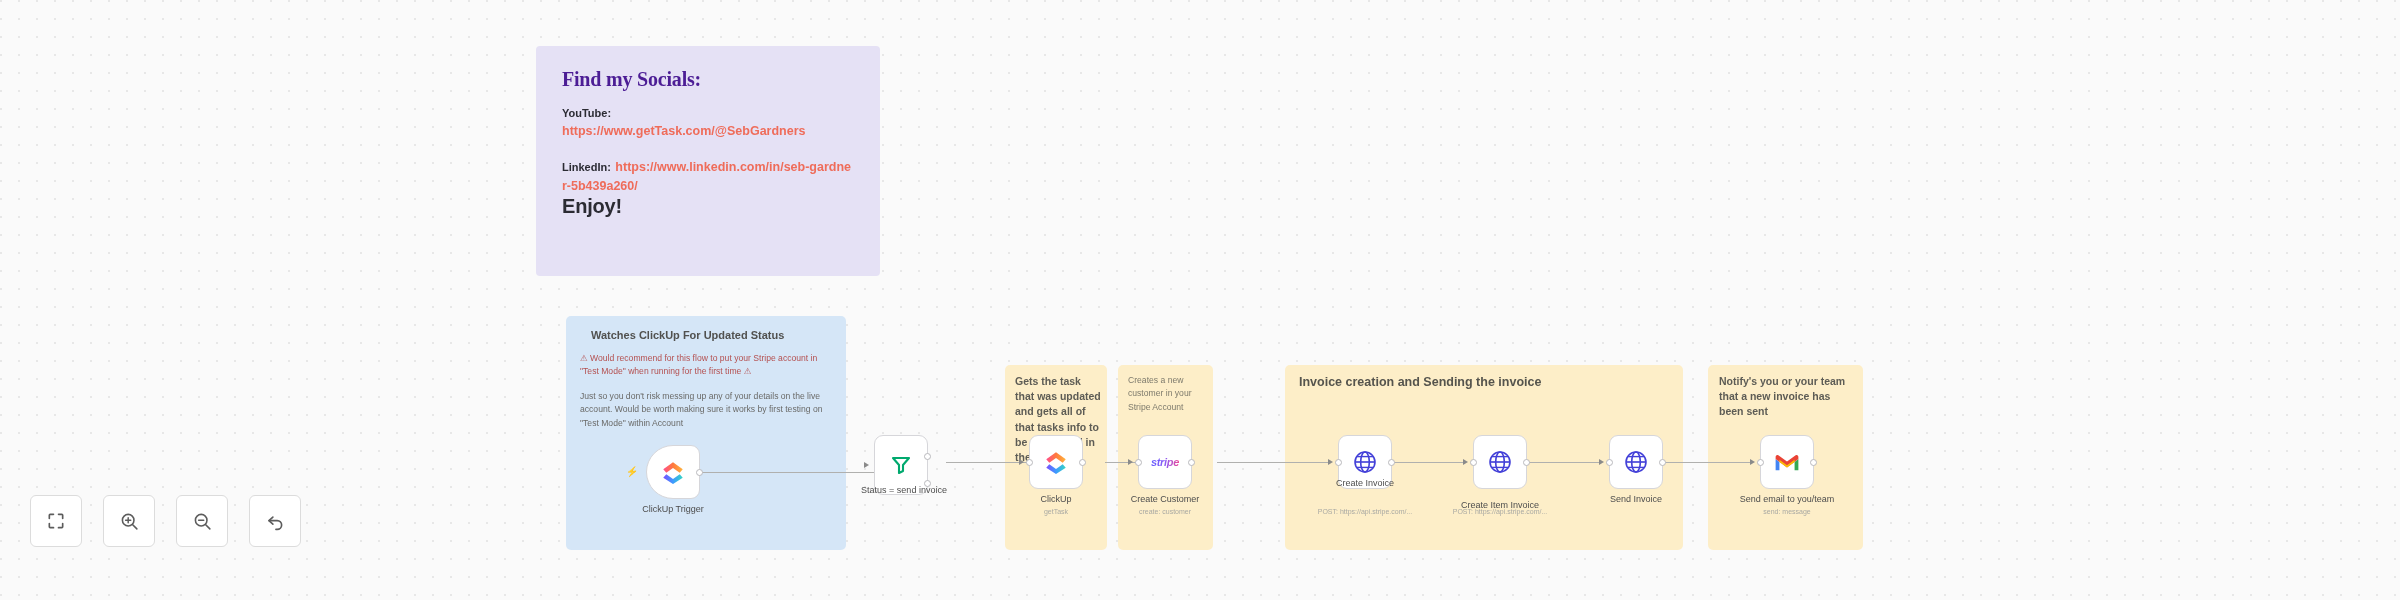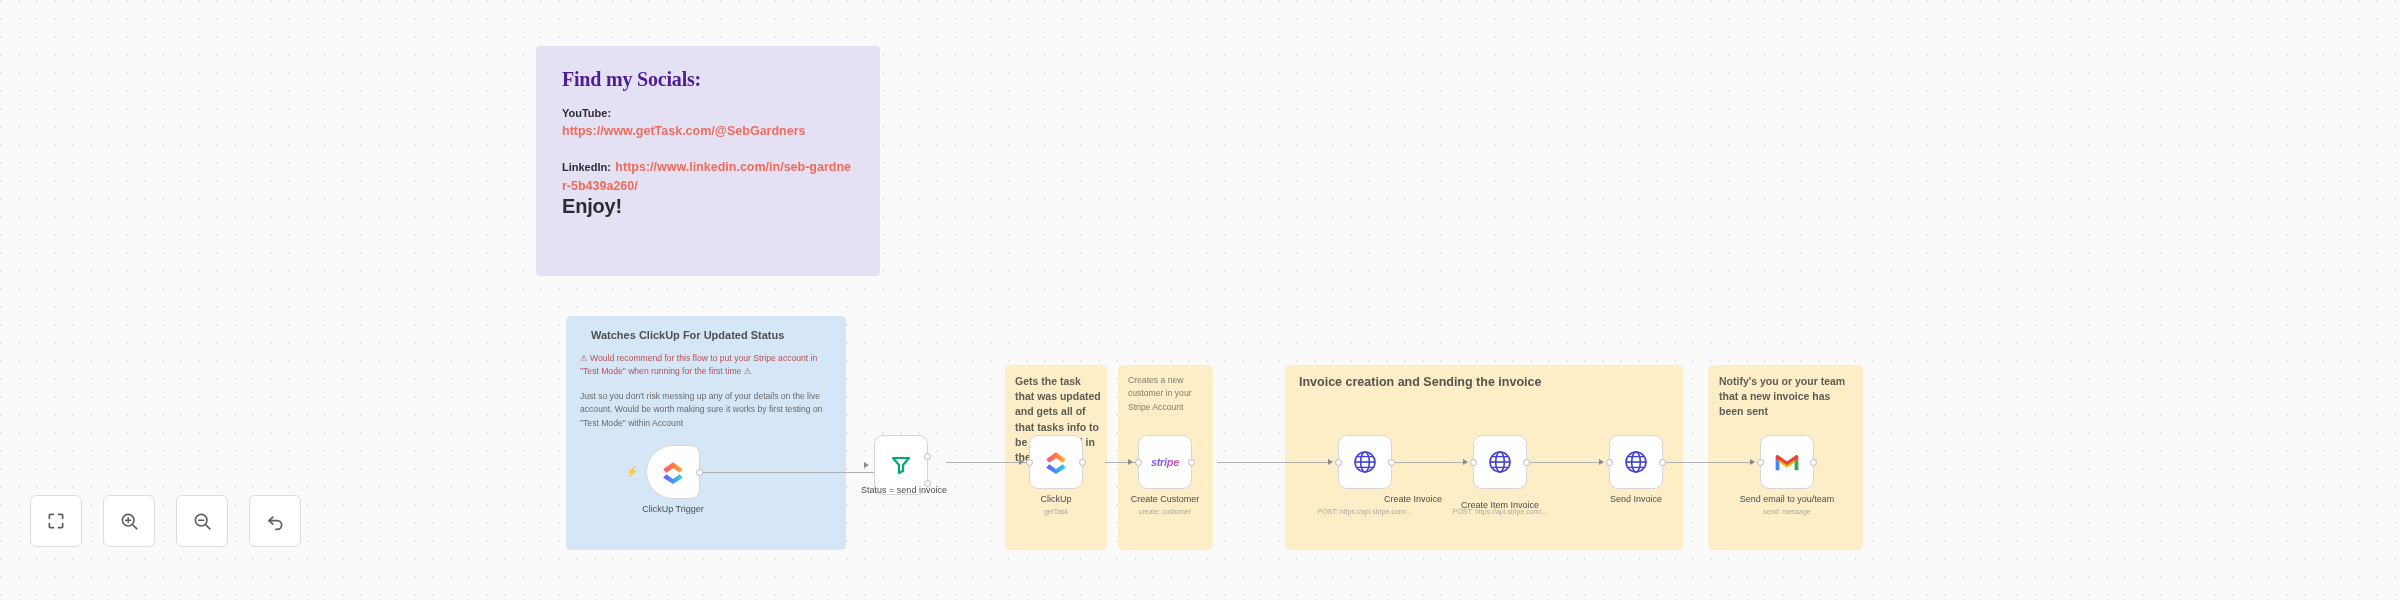--- a/index.html
+++ b/index.html
@@ -303,21 +303,21 @@
       <circle cx="12" cy="12" r="9.2" fill="none" stroke="#4340d8" stroke-width="1.5"></circle>
       <ellipse cx="12" cy="12" rx="4" ry="9.2" fill="none" stroke="#4340d8" stroke-width="1.5"></ellipse>
       <line x1="2.8" y1="12" x2="21.2" y2="12" stroke="#4340d8" stroke-width="1.5"></line>
       <line x1="4.4" y1="7" x2="19.6" y2="7" stroke="#4340d8" stroke-width="1.3"></line>
       <line x1="4.4" y1="17" x2="19.6" y2="17" stroke="#4340d8" stroke-width="1.3"></line>
     </svg>
     <div class="arrow-in"></div>
     <div class="port in"></div>
     <div class="port out"></div>
   </div>
-  <div class="node-caption" style="left:1365px; top:494px;margin-left:48px;">Create Invoice</div>
+  <div class="node-caption" style="left:1365px; top:478px;">Create Invoice</div>
   <div class="node-sub" style="left:1365px; top:508px;">POST: https://api.stripe.com/...</div>
 
   <div class="node" style="left:1473px; top:435px;">
     <svg width="26" height="26" viewBox="0 0 24 24">
       <circle cx="12" cy="12" r="9.2" fill="none" stroke="#4340d8" stroke-width="1.5"></circle>
       <ellipse cx="12" cy="12" rx="4" ry="9.2" fill="none" stroke="#4340d8" stroke-width="1.5"></ellipse>
       <line x1="2.8" y1="12" x2="21.2" y2="12" stroke="#4340d8" stroke-width="1.5"></line>
       <line x1="4.4" y1="7" x2="19.6" y2="7" stroke="#4340d8" stroke-width="1.3"></line>
       <line x1="4.4" y1="17" x2="19.6" y2="17" stroke="#4340d8" stroke-width="1.3"></line>
     </svg>

